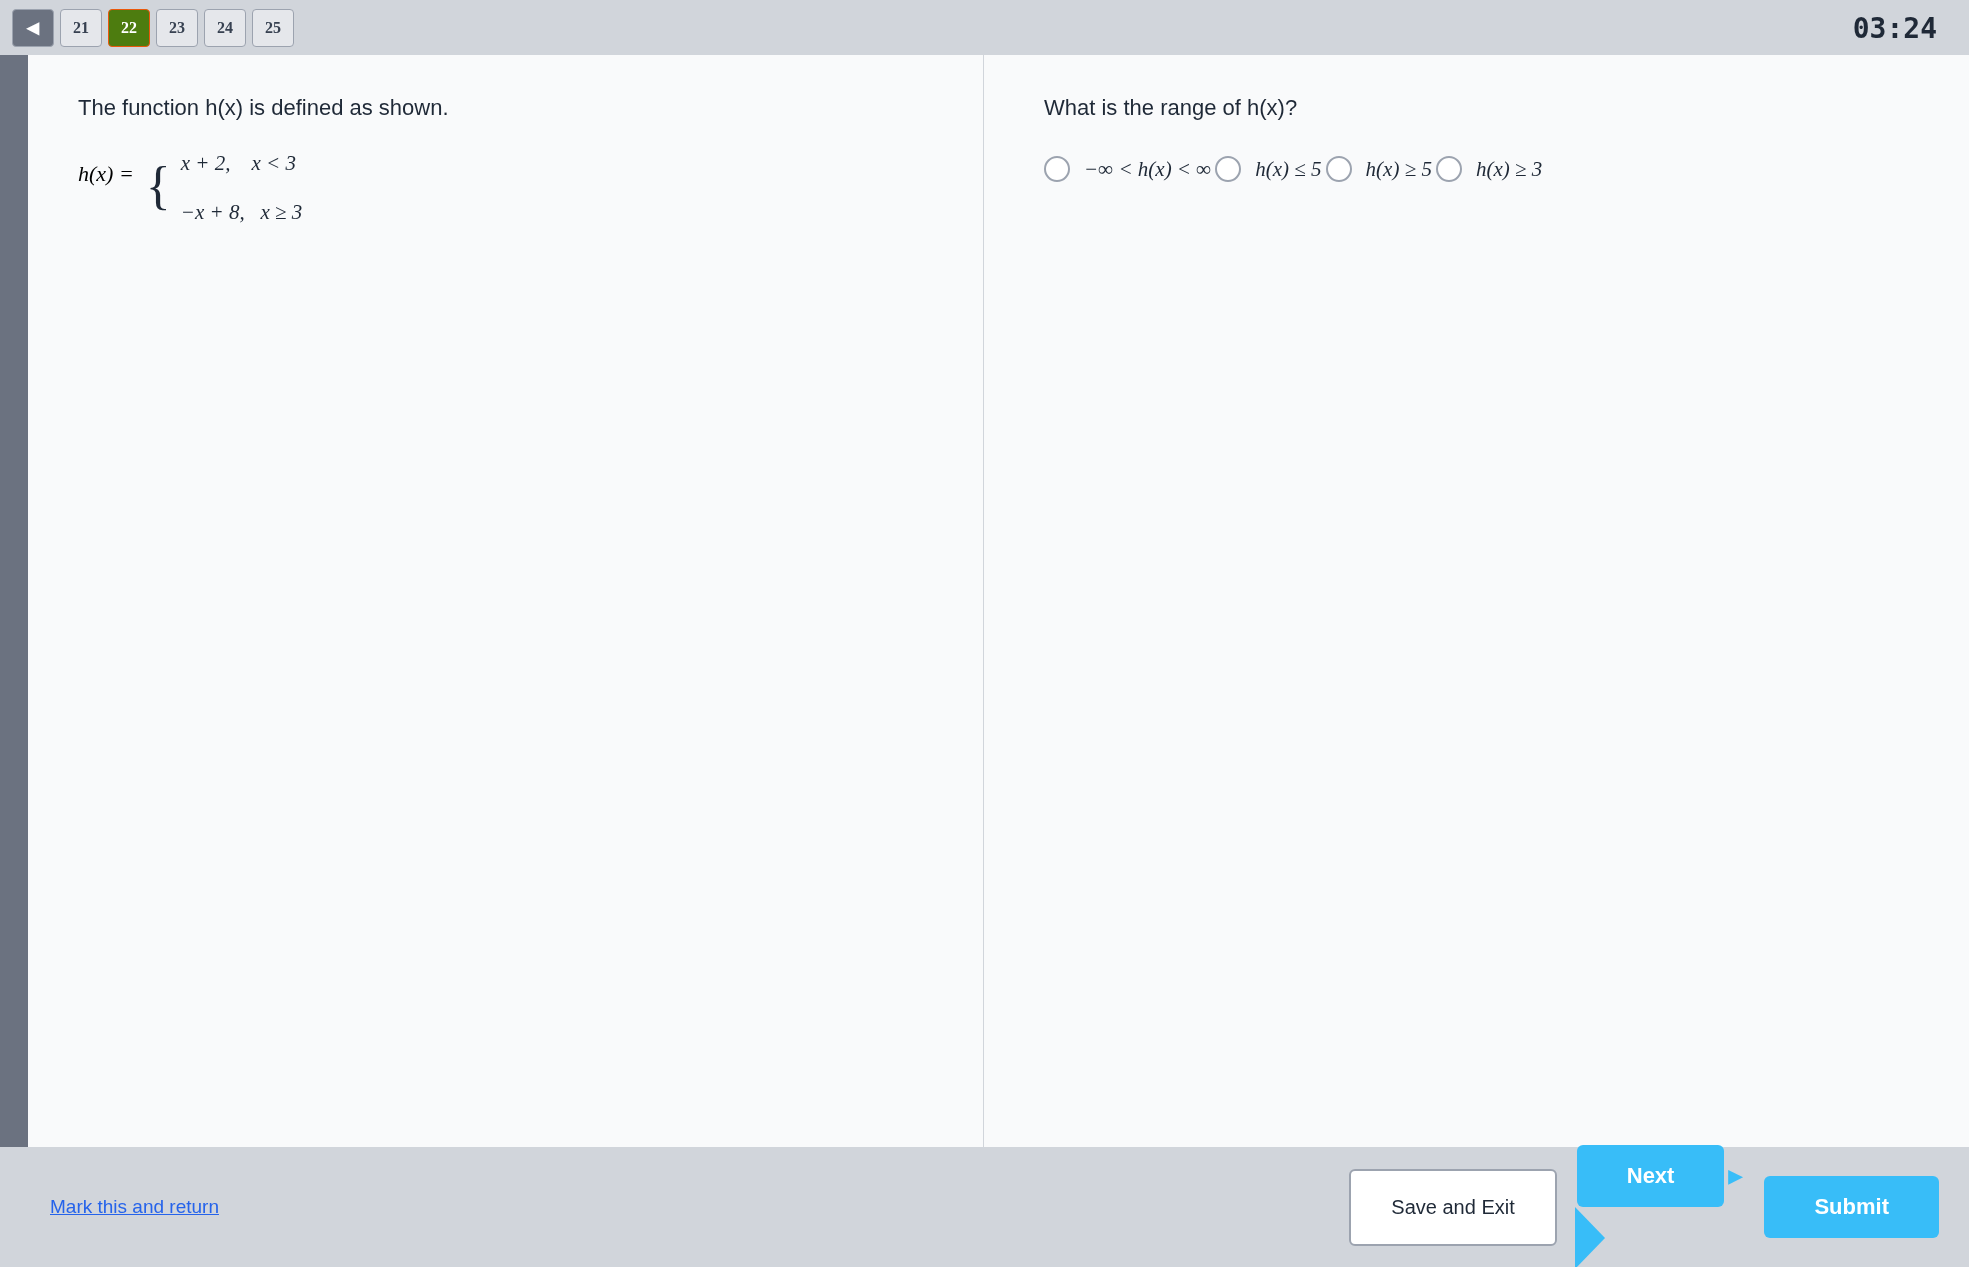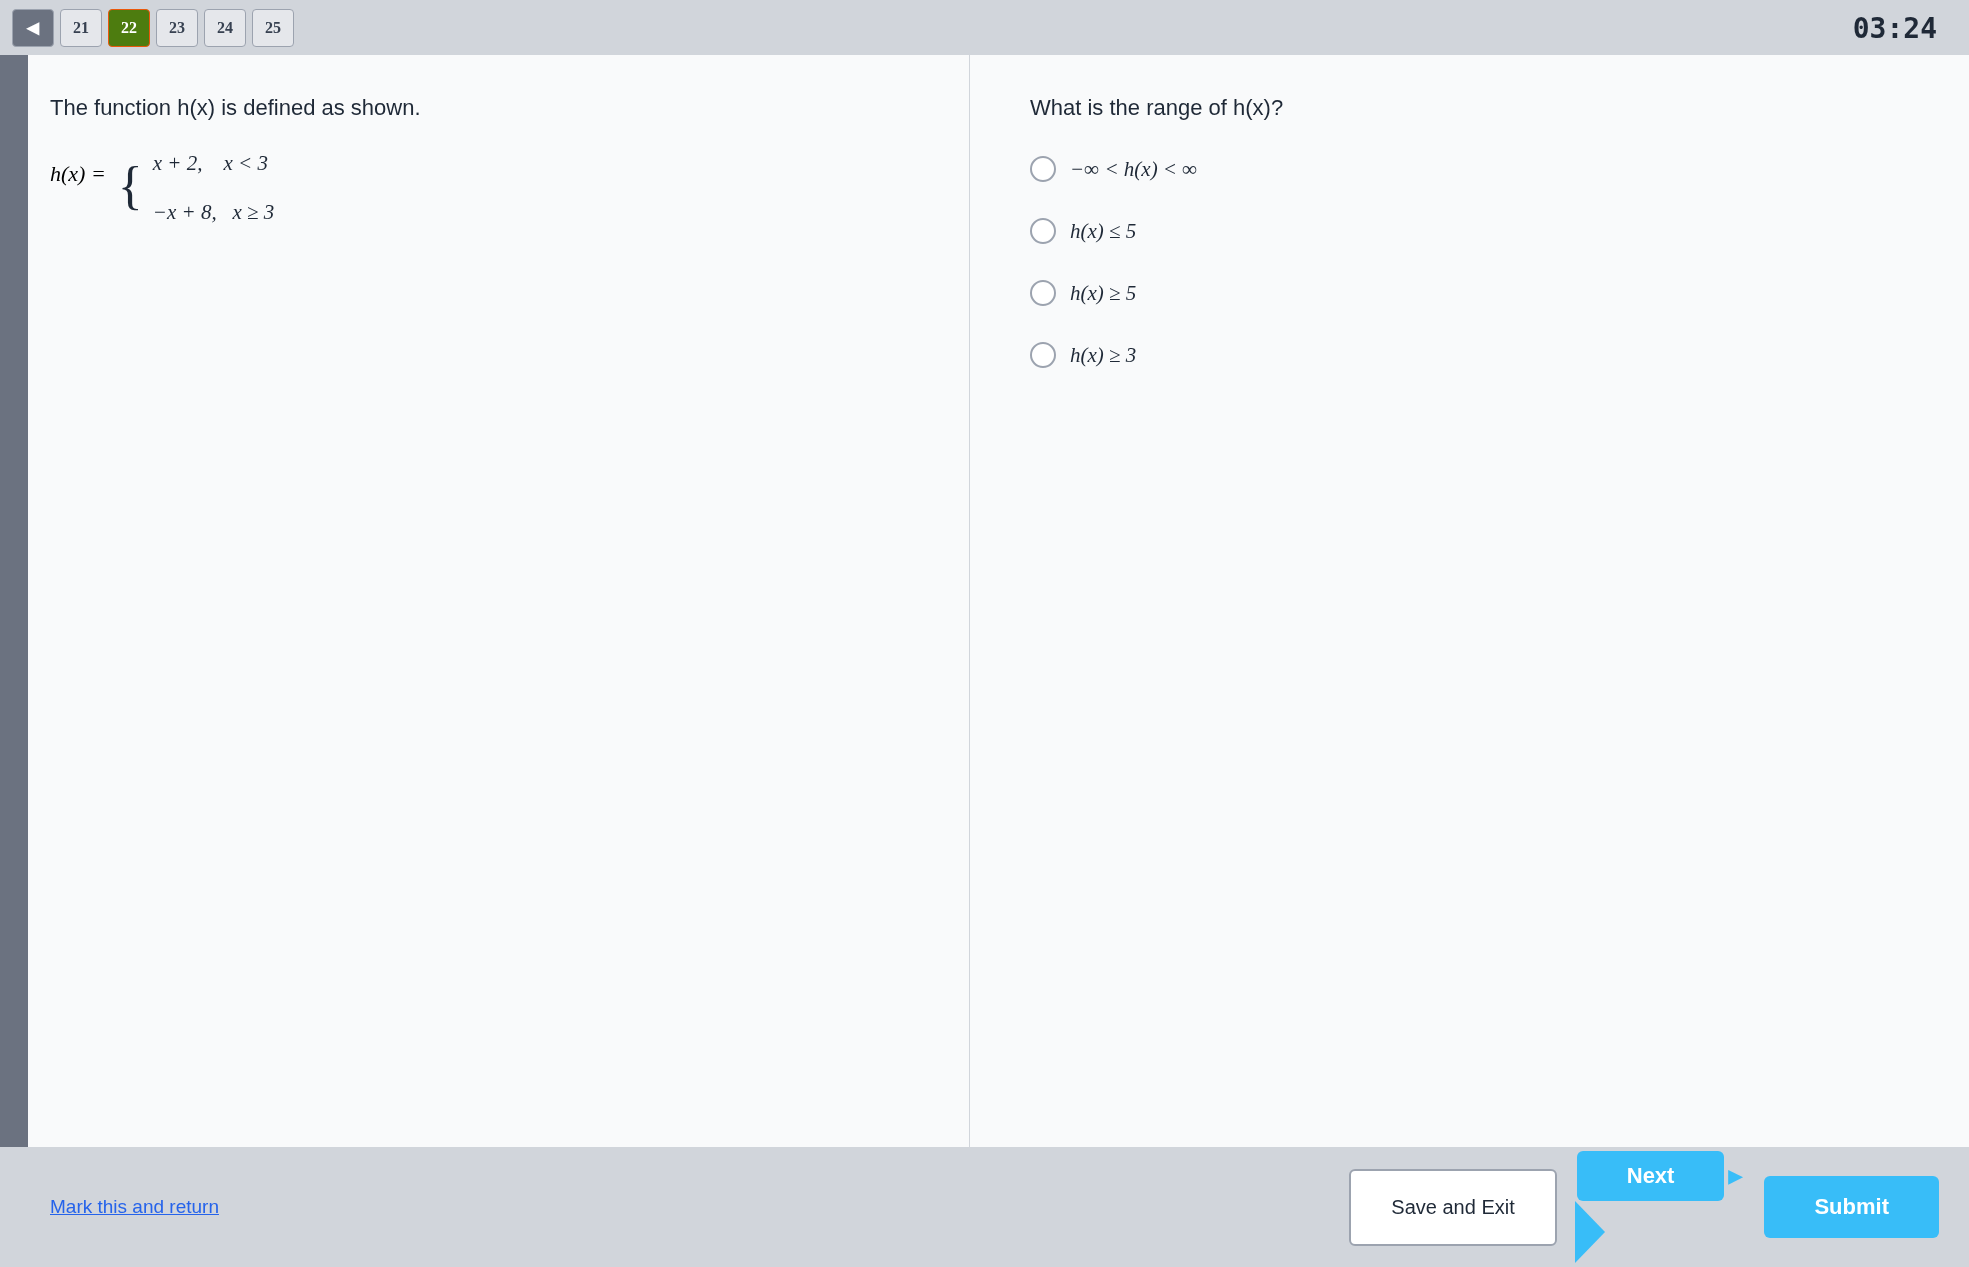--- a/index.html
+++ b/index.html
@@ -66,20 +66,21 @@
       left: 0;
       top: 55px;
       width: 28px;
       height: calc(100% - 55px - 120px);
       background: #6b7280;
     }
 
     
     .main-content {
       background: #f9fafb;
+      margin-left: 28px;
       margin-top: 0;
       height: calc(1267px - 55px - 120px);
       display: flex;
       flex-direction: row;
     }
 
     .question-panel {
       flex: 1;
       padding: 40px 40px 30px 50px;
       border-right: 1px solid #d1d5db;
@@ -137,22 +138,21 @@
 
     .range-question {
       font-size: 22px;
       color: #1f2937;
       margin-bottom: 35px;
       font-family: Arial, sans-serif;
     }
 
     .options-list {
       display: flex;
-      flex-direction: column;
-      gap: 36px;
+      gap: 4px;
     }
 
     .option-item {
       display: flex;
       align-items: center;
       gap: 14px;
       cursor: pointer;
     }
 
     .radio-circle {
@@ -199,21 +199,21 @@
       background: white;
       border: 2px solid #9ca3af;
       border-radius: 6px;
       font-size: 20px;
       color: #1f2937;
       cursor: pointer;
       font-family: Arial, sans-serif;
     }
 
     .next-btn {
-      height: 50px;
+      height: 62px;
       padding: 0 50px;
       background: #38bdf8;
       border: none;
       border-radius: 6px;
       font-size: 22px;
       color: white;
       cursor: pointer;
       font-family: Arial, sans-serif;
       font-weight: bold;
       position: relative;

